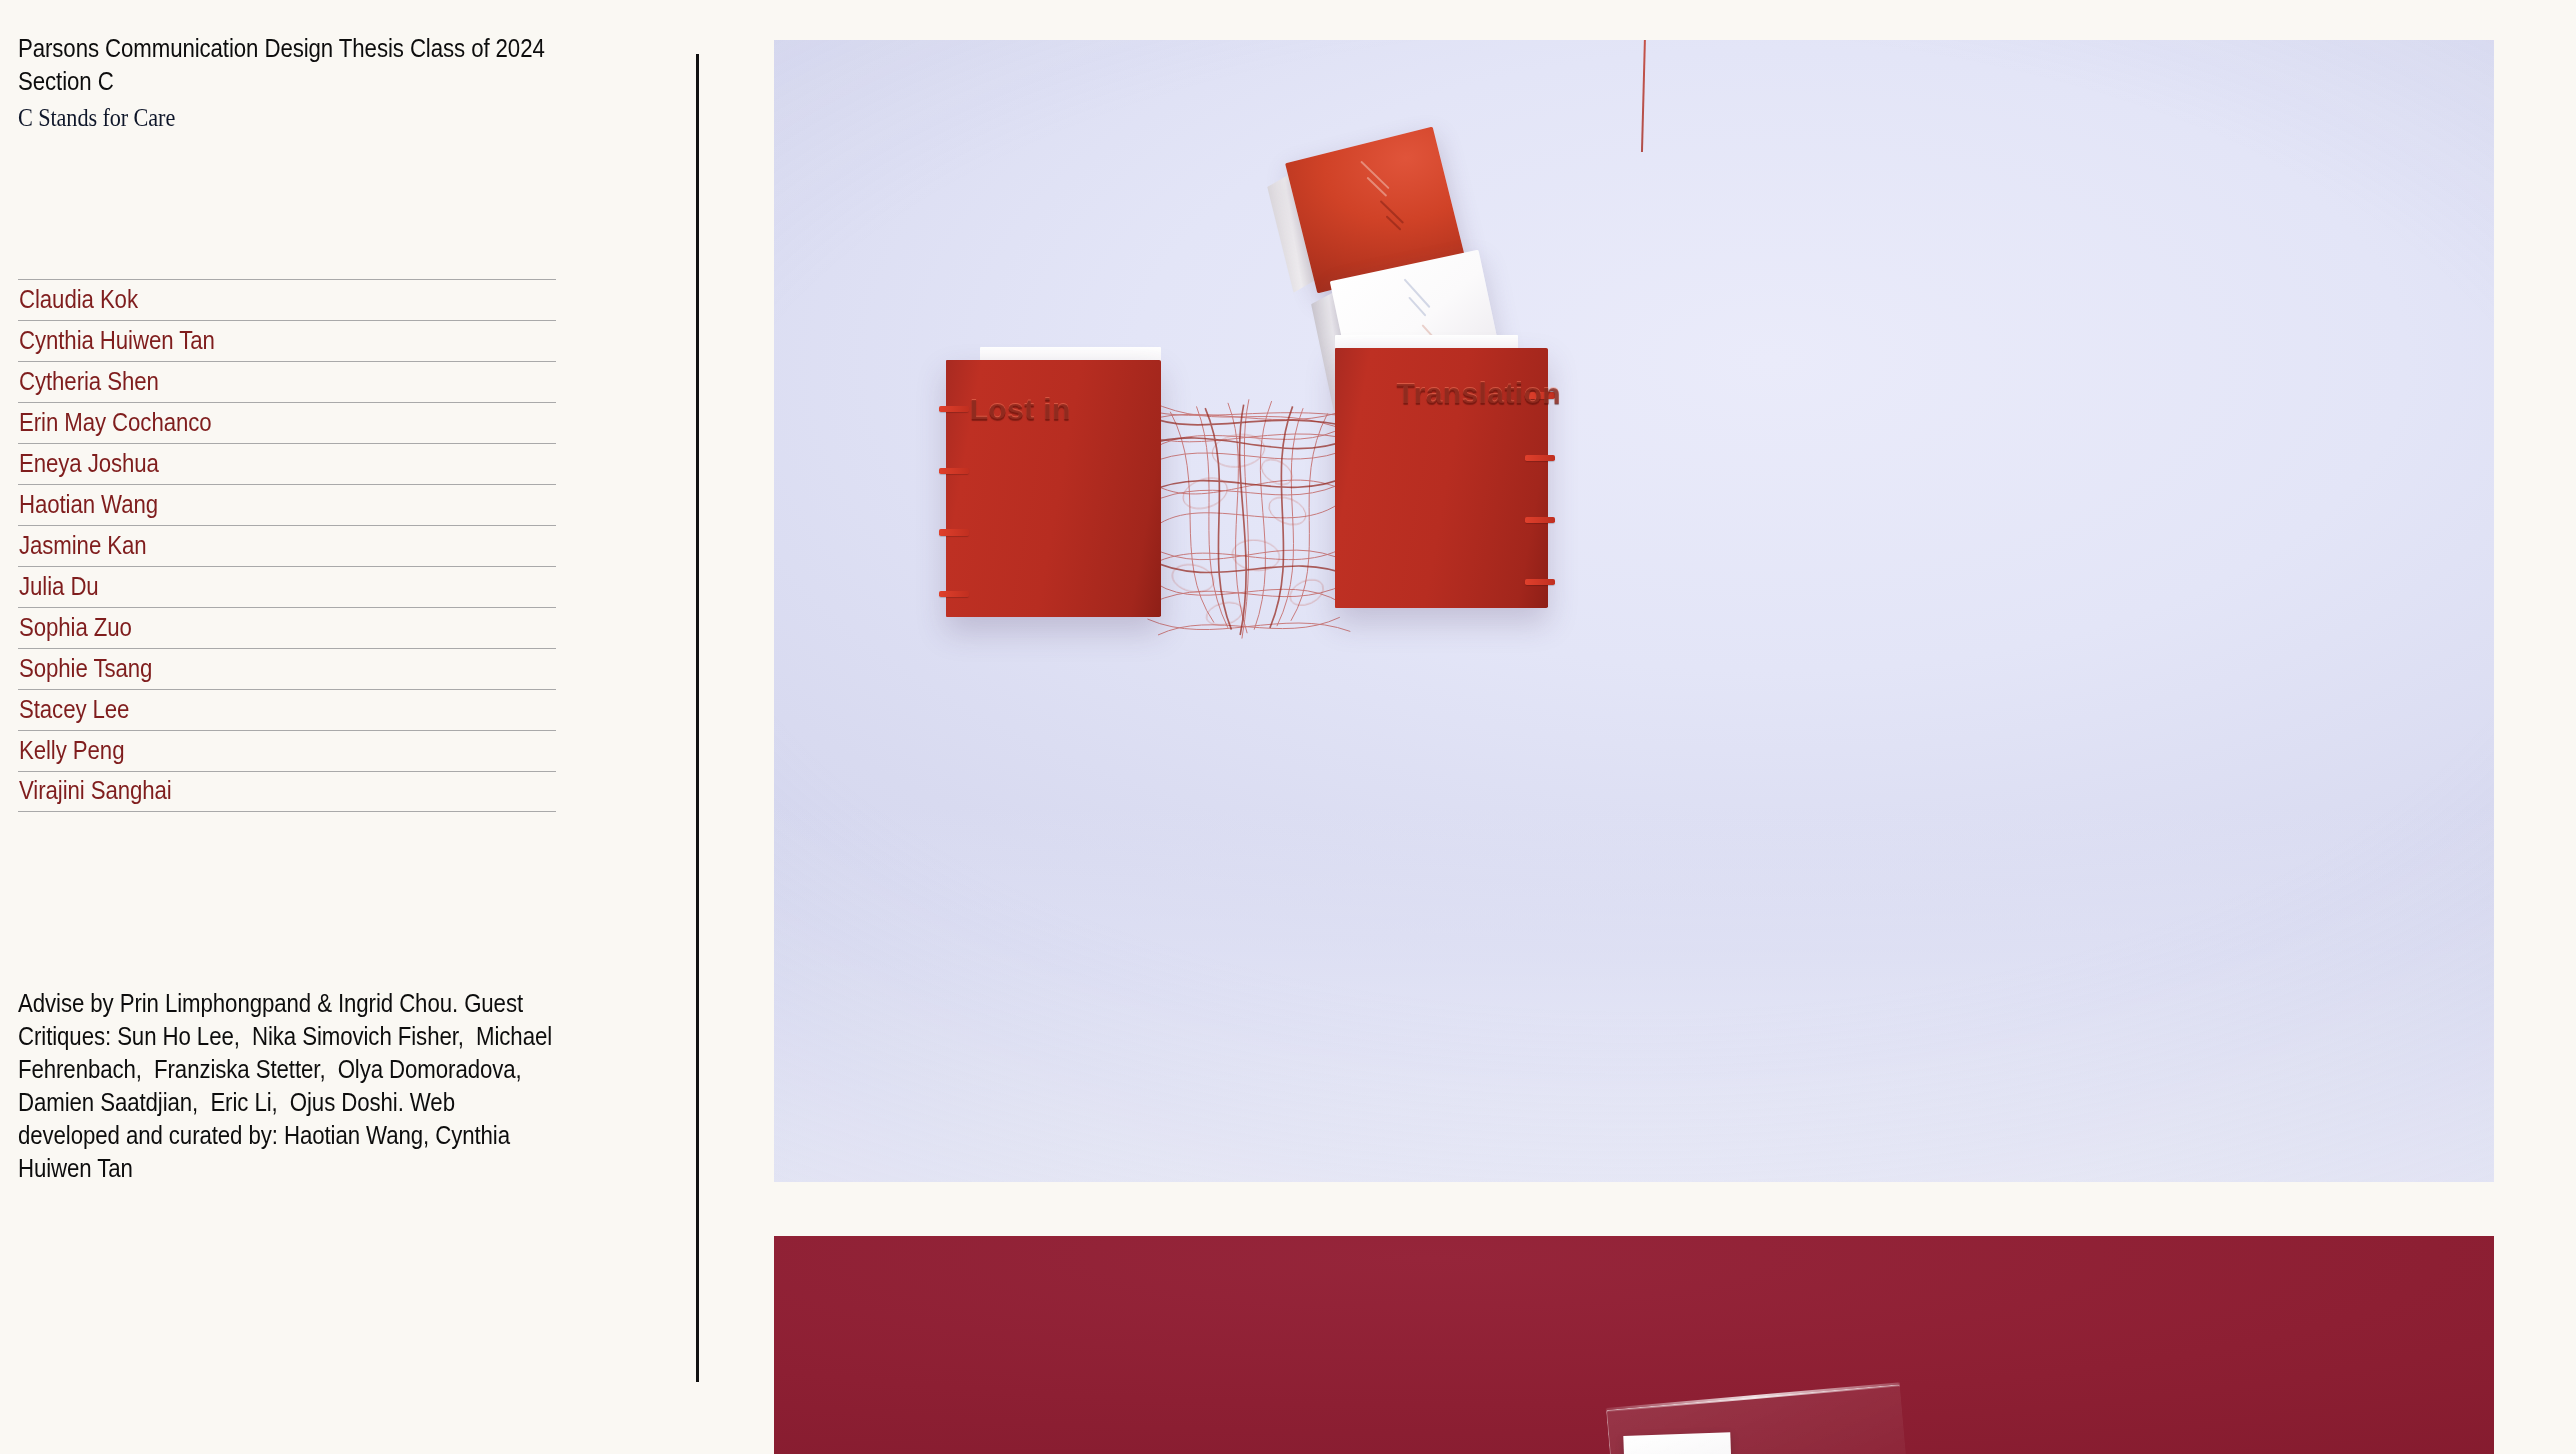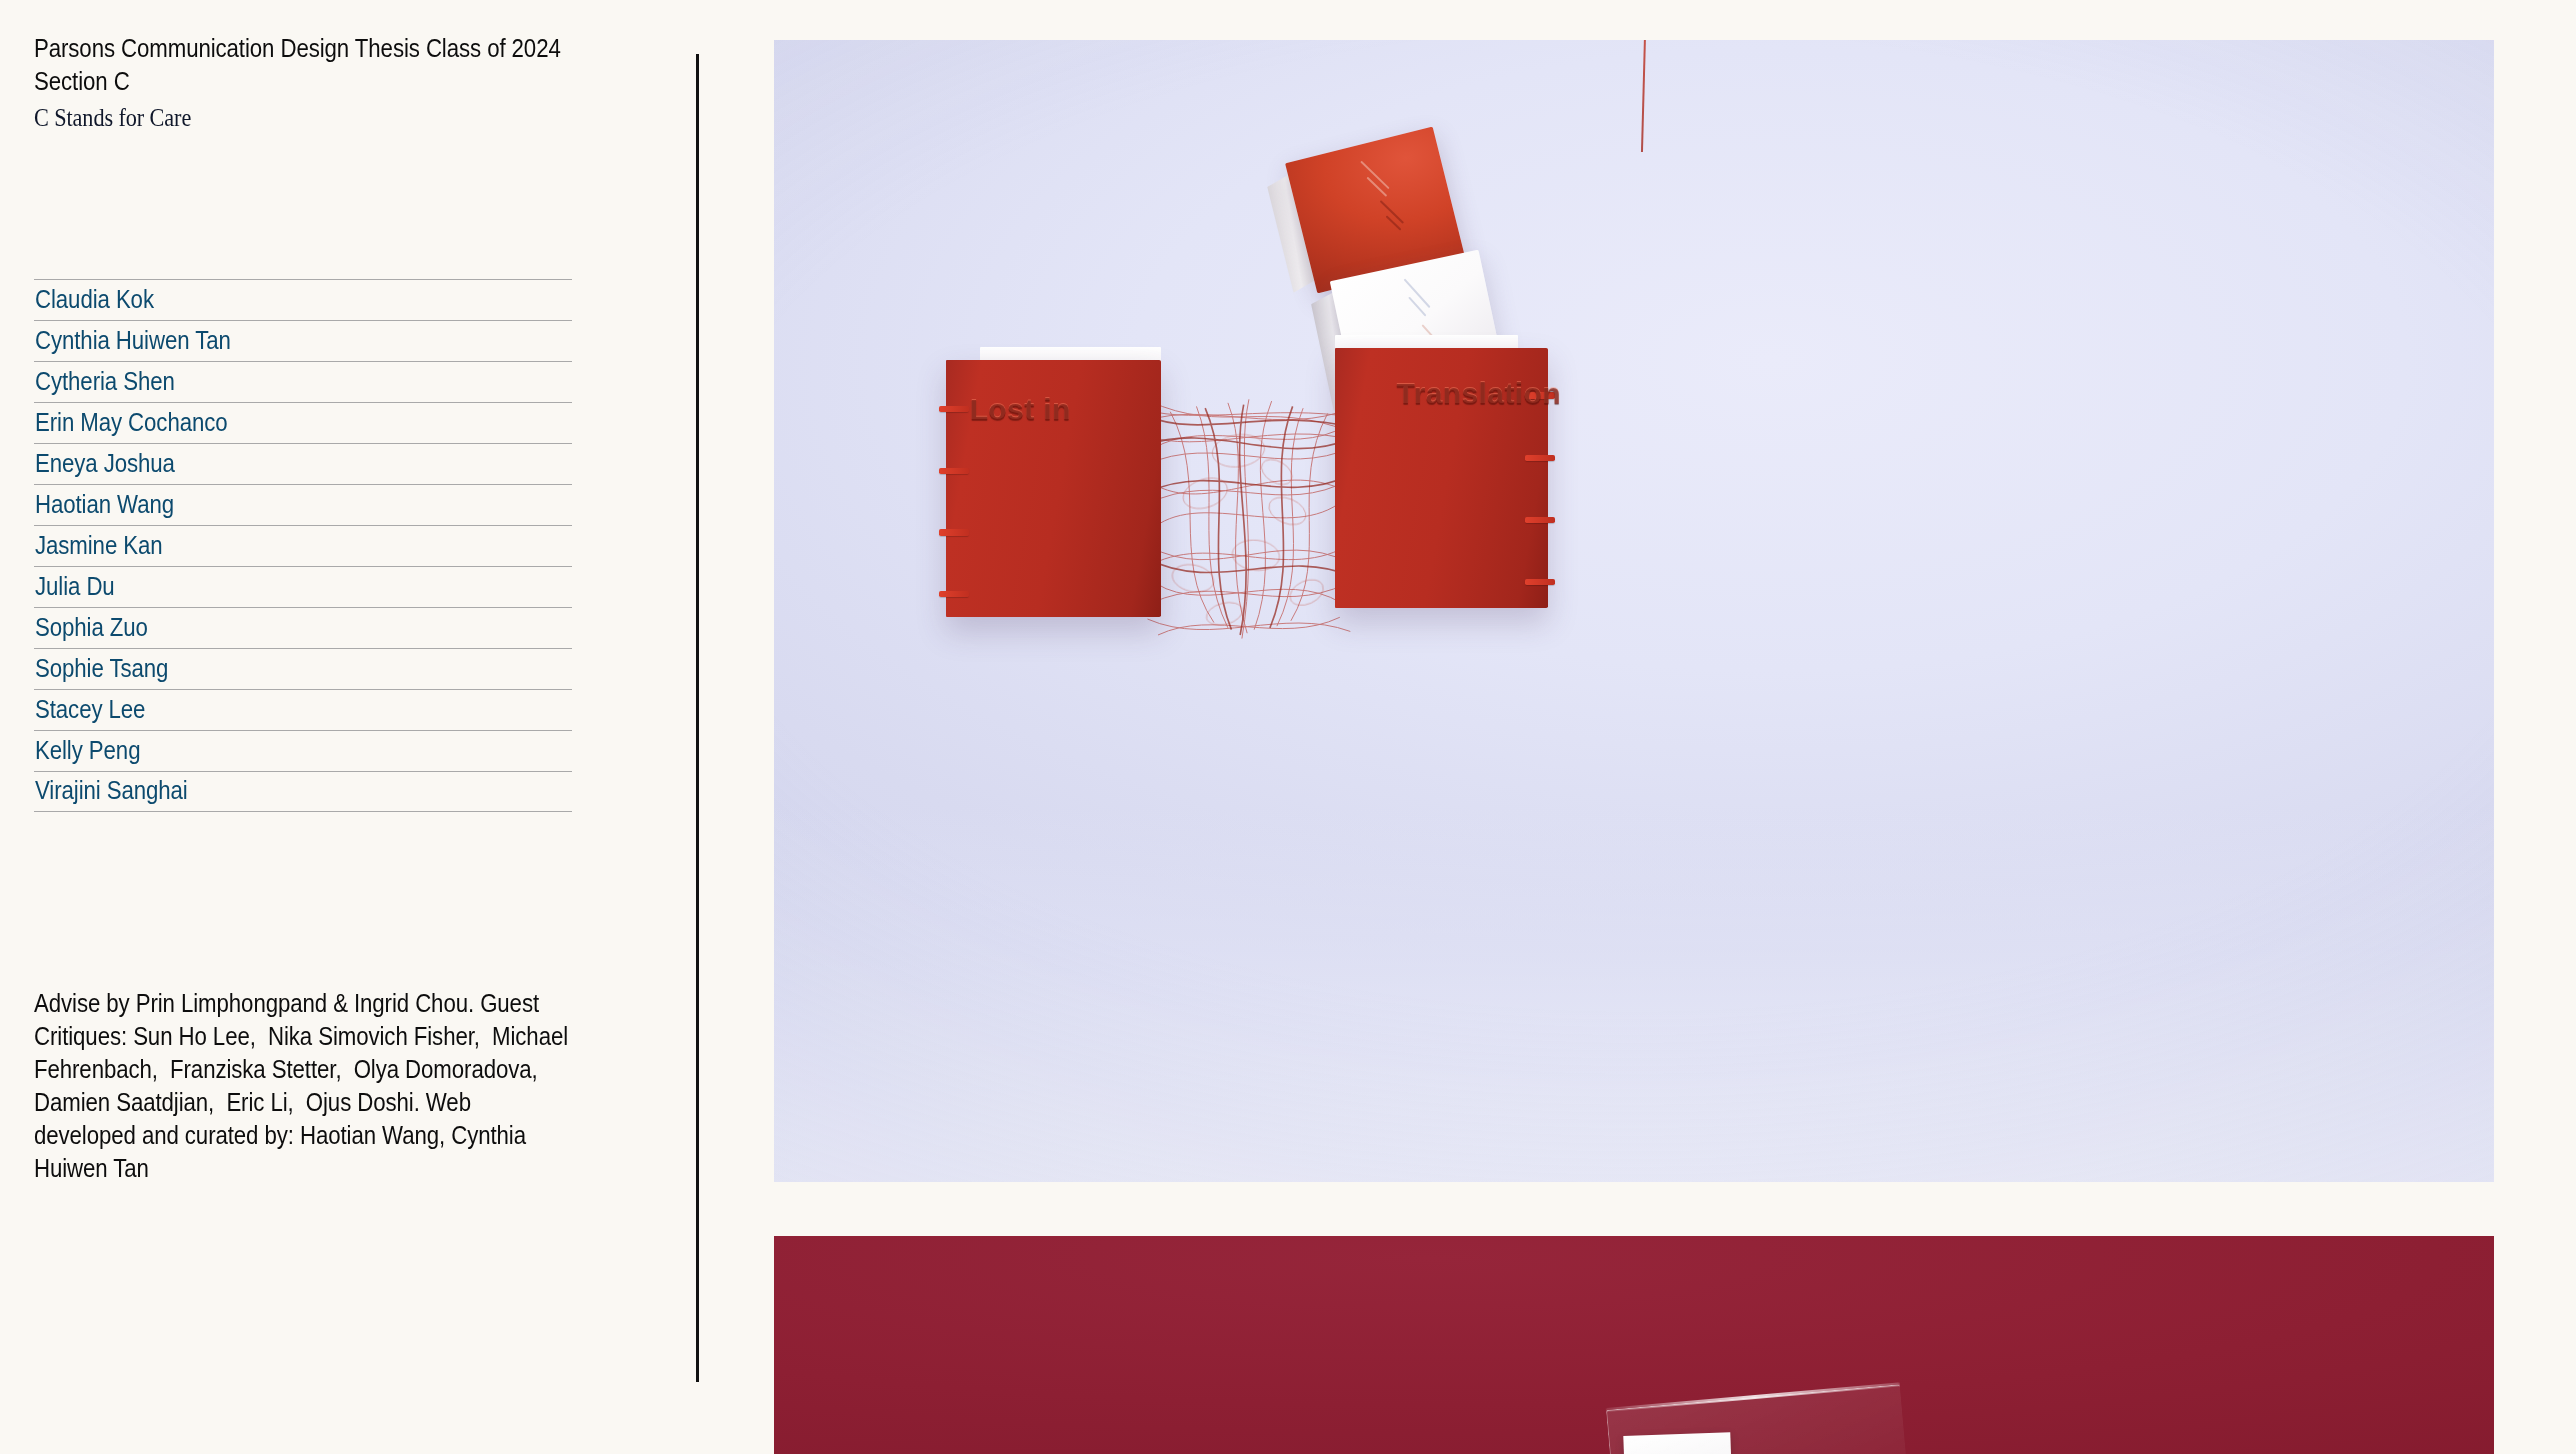--- a/index.html
+++ b/index.html
@@ -19,21 +19,21 @@
     display:inline-block;
     transform:scaleX(0.855);
     transform-origin:left center;
     white-space:pre-wrap;
     letter-spacing:-0.1px;
   }
 
   
   .left-col {
     position:absolute;
-    left:34px; top:0;
+    left:18px; top:0;
     width:572px; height:1442px;
   }
 
   .masthead { position:absolute; left:0; top:32px; width:680px; }
   .masthead .line {
     font-size:26px; line-height:33px; color:#0D0D0D;
     letter-spacing:0.1px;
   }
 
   .tagline { position:absolute; left:0; top:101px; width:680px; }
@@ -42,21 +42,21 @@
   
   .roster { position:absolute; left:0; top:279px; width:538px; }
   .roster-row {
     position:relative;
     height:41px;
     border-top:1.8px solid #A9A9A9;
     display:flex; align-items:center;
   }
   .roster-row:last-child { border-bottom:1.8px solid #A9A9A9; }
   .roster-name {
-    font-size:26px; line-height:29px; color:#0c4a6e;
+    font-size:26px; line-height:29px; color:#7f1d1d;
     padding-left:0.9px; padding-bottom:1.8px;
   }
 
   
   .credits {
     position:absolute; left:0; top:975px;
     width:631px;
   }
   .credits-text {
     font-size:26px; line-height:33px; color:#0D0D0D;margin-top:12px;

